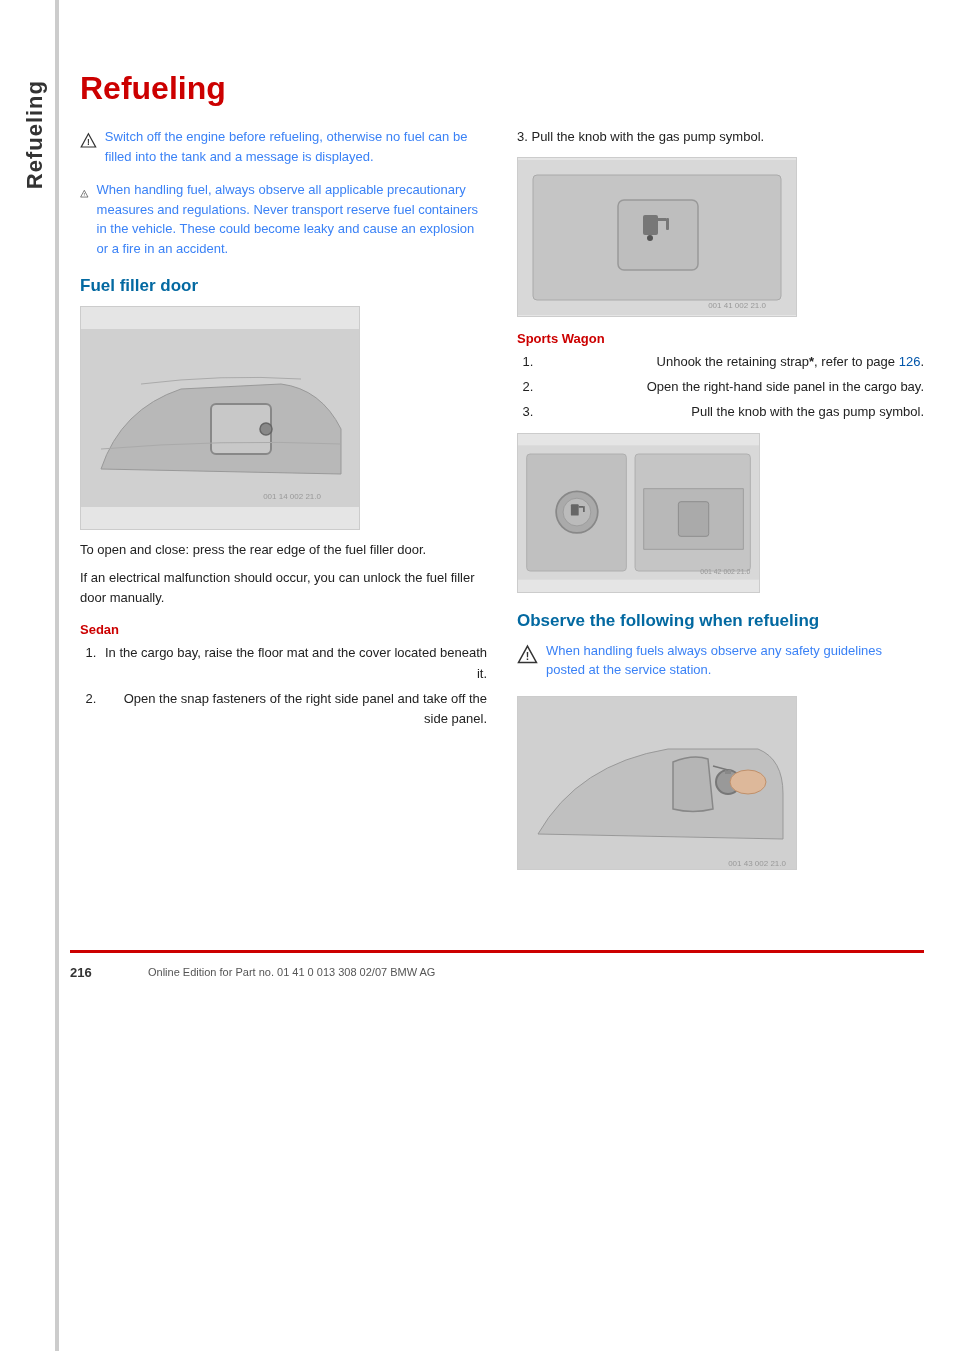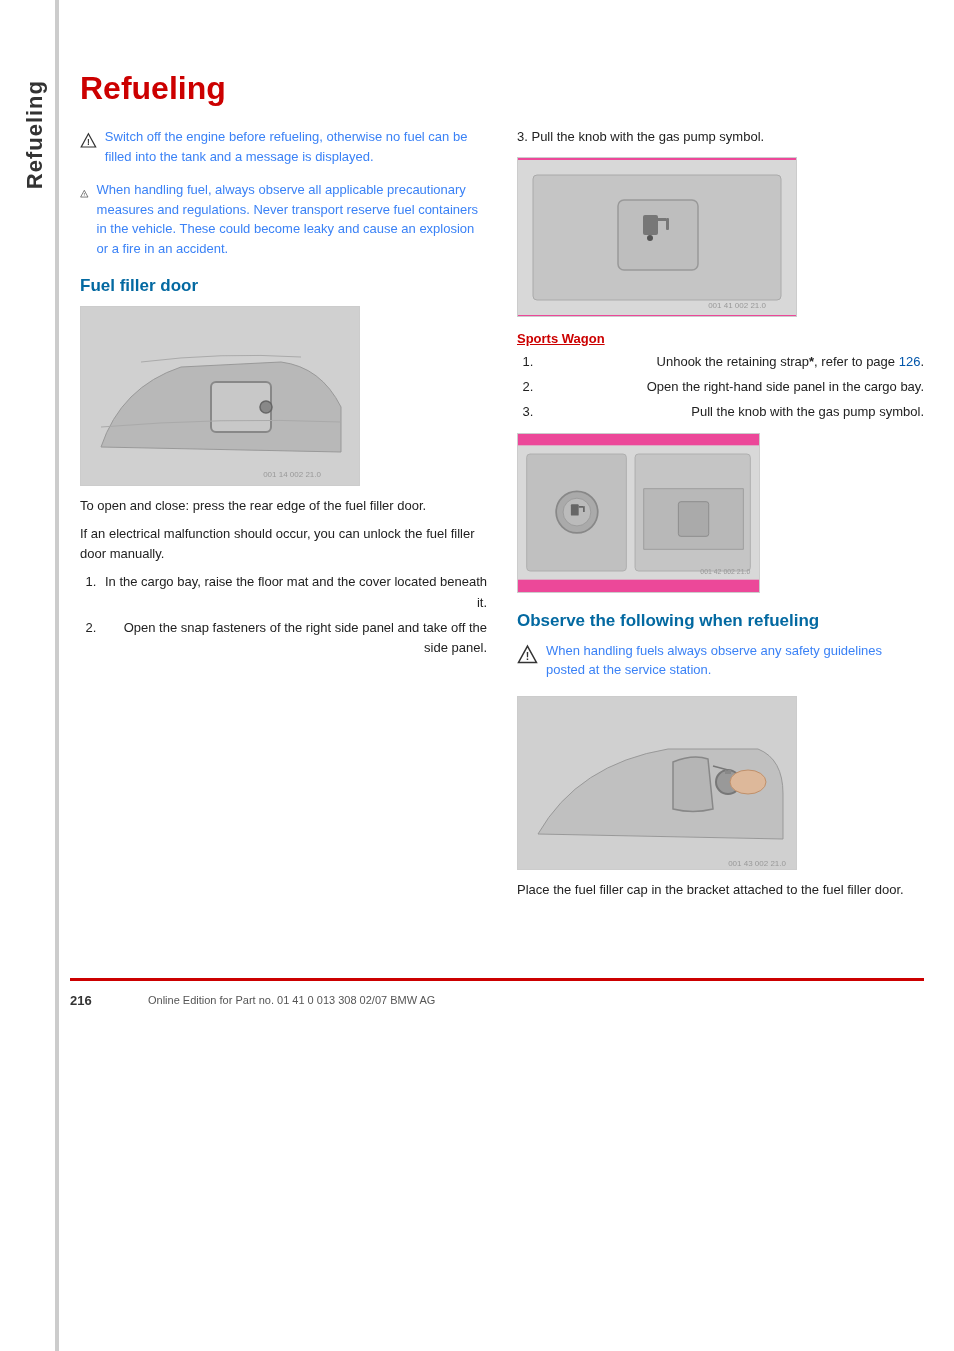--- a/index.html
+++ b/index.html
@@ -91,21 +91,20 @@
       font-weight: bold;
       color: #0369a1;
       margin: 18px 0 10px 0;
     }
 
     .subsection-heading {
       font-size: 13px;
       font-weight: bold;
       color: #cc0000;
       margin: 14px 0 6px 0;
-      text-decoration: underline;
     }
 
     
     .body-text {
       font-size: 13px;
       line-height: 1.55;
       color: #222;
       margin-bottom: 8px;
     }
 
@@ -122,34 +121,34 @@
       color: #222;
       margin-bottom: 5px;
     }
 
     ol.step-list li .link-text {
       color: #0055aa;
     }
 
     
     .img-placeholder {
-      background: #ec4899;
+      background: #e5e5e5;
       border: 1px solid #ccc;
       display: flex;
       align-items: center;
       justify-content: center;
       margin: 10px 0;
       position: relative;
       overflow: hidden;
     }
 
     
     .img-filler-door {
       width: 280px;
-      height: 180px;
+      height: 224px;
     }
 
     
     .img-knob-sedan {
       width: 280px;
       height: 160px;
     }
 
     
     .img-knob-wagon {
@@ -256,20 +255,21 @@
 
             <text x="240" y="170" font-size="8" fill="#999" text-anchor="end">001 14 002 21.0</text>
           </svg>
         </div>
 
         <p class="body-text">To open and close: press the rear edge of the fuel filler door.</p>
 
 
         <p class="body-text">If an electrical malfunction should occur, you can unlock the fuel filler door manually.</p>
 
+        <h4 class="subsection-heading">Sedan</h4>
 
         <ol class="step-list">
           <li>
             <span>In the cargo bay, raise the floor mat and the cover located beneath it.</span>
           </li>
           <li>
             <span>Open the snap fasteners of the right side panel and take off the side panel.</span>
           </li>
         </ol>
 
@@ -352,21 +352,20 @@
             <circle cx="210" cy="88" r="12" fill="#999" stroke="#777" stroke-width="2"></circle>
             <rect x="207" y="76" width="6" height="4" fill="#888"></rect>
 
             <line x1="210" y1="76" x2="195" y2="72" stroke="#777" stroke-width="1.5"></line>
 
             <ellipse cx="230" cy="88" rx="18" ry="12" fill="#ddb89a" stroke="#c0906a" stroke-width="1"></ellipse>
             <text x="268" y="172" font-size="8" fill="#999" text-anchor="end">001 43 002 21.0</text>
           </svg>
         </div>
 
-        <p class="body-text">Place the fuel filler cap in the bracket attached to the fuel filler door.</p>
 
       </div>
     </div>
   </div>
 
   <div class="footer">
     <span class="footer-page-num">216</span>
     <span class="footer-text">Online Edition for Part no. 01 41 0 013 308 02/07 BMW AG</span>
   </div>
 

